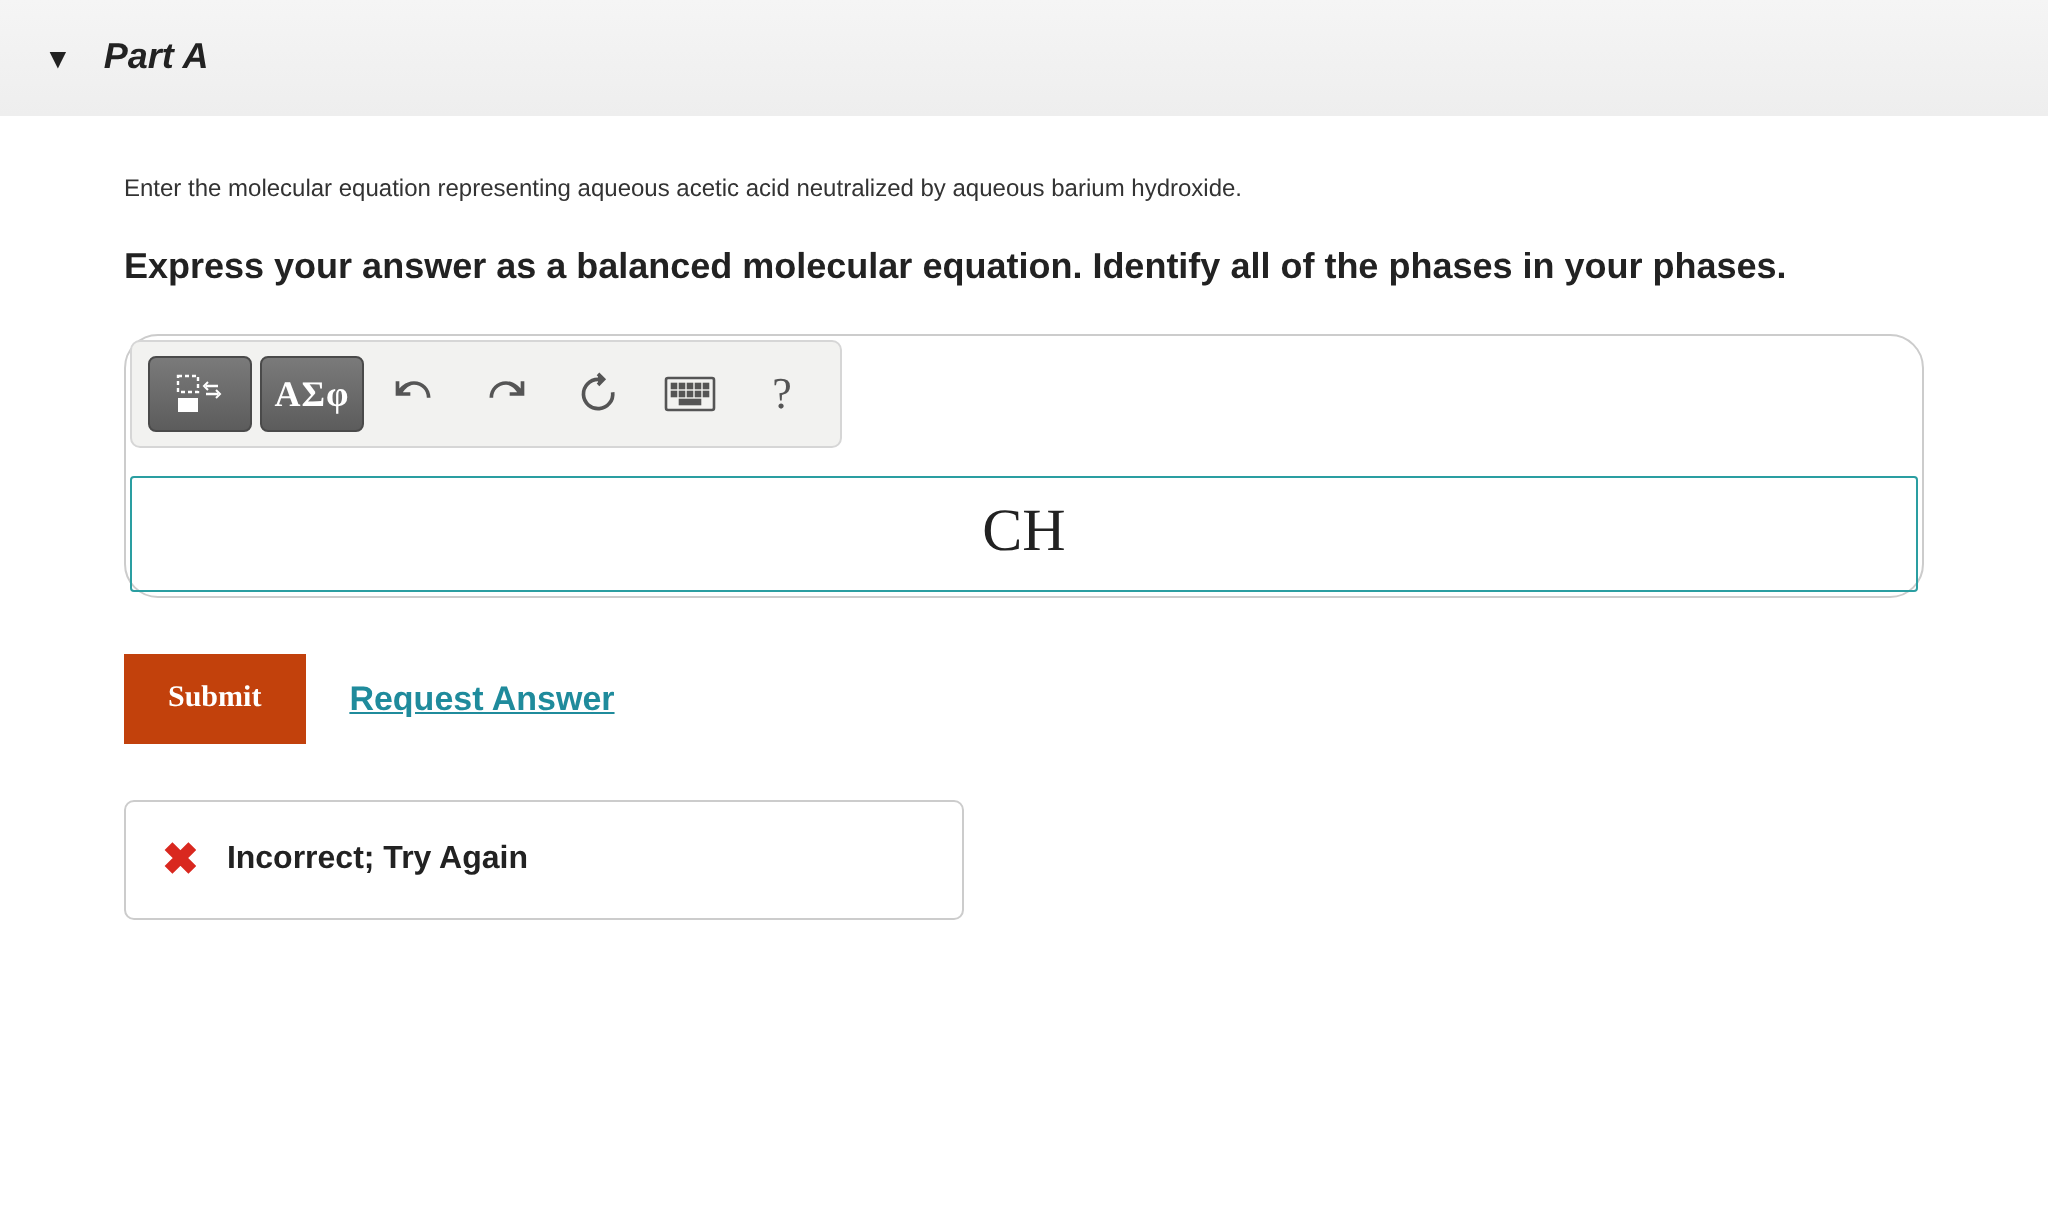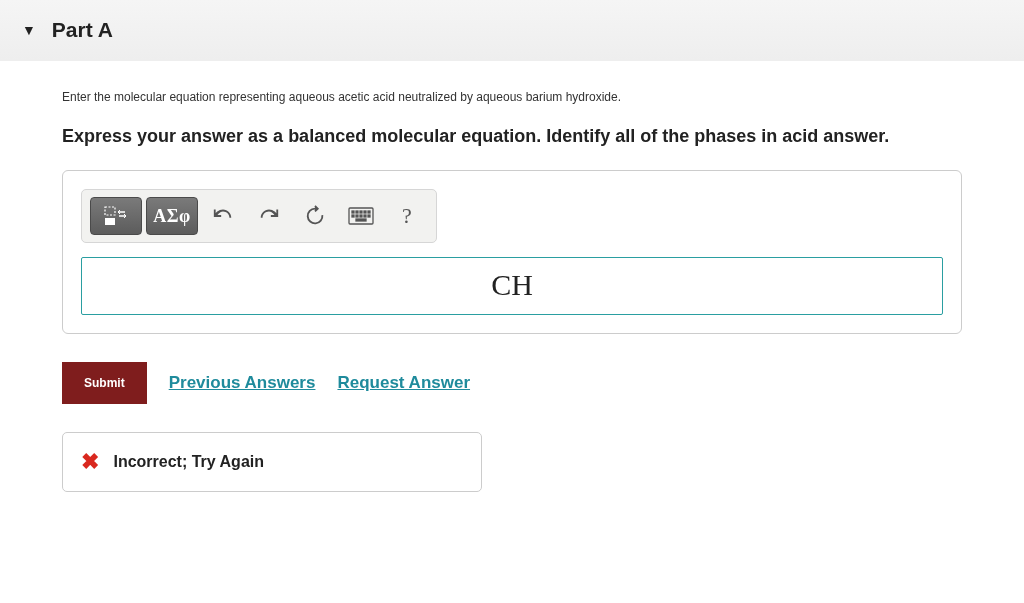--- a/index.html
+++ b/index.html
@@ -20,43 +20,44 @@
       align-items: center;
       border-bottom: 1px solid #eee;
     }
     .part-triangle {
       font-size: 14px;
       color: #222;
       margin-right: 16px;
     }
     .part-title {
       font-weight: bold;
-      font-size: 21px;
-      color: #222;
+      font-size: 18px;
+      color: #222;
+      font-style: italic;
     }
     .content {
       padding: 28px 62px 0 62px;
     }
     .question-text {
       font-size: 12px;
       color: #333;
       line-height: 1.4;
       margin-bottom: 18px;
     }
     .instruction-text {
       font-size: 18px;
       font-weight: bold;
       color: #222;
       line-height: 1.35;
       margin-bottom: 22px;
     }
     .answer-box {
       border: 1px solid #ccc;
-      border-radius: 6px;
-      padding: 18px;
+      border-radius: 17px;
+      padding: 2px;
       margin-bottom: 0;
     }
     .toolbar {
       display: flex;
       align-items: center;
       gap: 4px;
       background: #f2f2f0;
       padding: 7px 8px;
       border: 1px solid #d6d6d6;
       border-radius: 5px;
@@ -117,27 +118,28 @@
       top: 8px;
     }
     .action-row {
       display: flex;
       align-items: center;
       gap: 22px;
       margin-top: 28px;
       margin-bottom: 28px;
     }
     .submit-btn {
-      background: #7f1d1d;
+      background: #c2410c;
       color: #fff;
       border: none;
       padding: 14px 22px;
-      font-size: 12px;
-      font-weight: bold;
-      cursor: pointer;
+      font-size: 15px;
+      font-weight: bold;
+      cursor: pointer;
+      font-family: Liberation Serif, serif;
     }
     .link-text {
       color: #1f8b9c;
       font-weight: bold;
       font-size: 17px;
       text-decoration: underline;
       cursor: pointer;
     }
     .feedback-box {
       border: 1px solid #ccc;
@@ -169,21 +171,21 @@
 </head>
 <body>
 
 <div class="part-header">
   <span class="part-triangle">▼</span>
   <span class="part-title">Part A</span>
 </div>
 
 <div class="content">
   <p class="question-text">Enter the molecular equation representing aqueous acetic acid neutralized by aqueous barium hydroxide.</p>
-  <p class="instruction-text">Express your answer as a balanced molecular equation. Identify all of the phases in acid answer.</p>
+  <p class="instruction-text">Express your answer as a balanced molecular equation. Identify all of the phases in your phases.</p>
 
   <div class="answer-box">
     <div class="toolbar">
       <button class="toolbar-btn-dark">
         <svg width="26" height="22" viewBox="0 0 26 22">
           <rect x="2" y="2" width="10" height="8" fill="none" stroke="#fff" stroke-width="1.2" stroke-dasharray="2,1.5"></rect>
           <rect x="2" y="13" width="10" height="7" fill="#fff"></rect>
           <path d="M16 7 L22 7 M16 11 L22 11" stroke="#fff" stroke-width="1.3"></path>
           <path d="M17 5 L15 7 L17 9" stroke="#fff" stroke-width="1" fill="none"></path>
           <path d="M21 9 L23 11 L21 13" stroke="#fff" stroke-width="1" fill="none"></path>
@@ -227,21 +229,20 @@
       <button class="toolbar-btn-light toolbar-help">
         <span>?</span>
       </button>
     </div>
 
     <div class="answer-input" id="equation-field">CH<sub>3</sub> COOH(aq) + Ba(OH)<sub>2</sub> (aq)→Ba(CH<sub>3</sub> COO)<sub>2</sub> (aq) + 2H</div>
   </div>
 
   <div class="action-row">
     <button class="submit-btn">Submit</button>
-    <a class="link-text">Previous Answers</a>
     <a class="link-text">Request Answer</a>
   </div>
 
   <div class="feedback-box">
     <span class="x-icon">✖</span>
     <span class="feedback-text">Incorrect; Try Again</span>
   </div>
 </div>
 
 </body></html>

